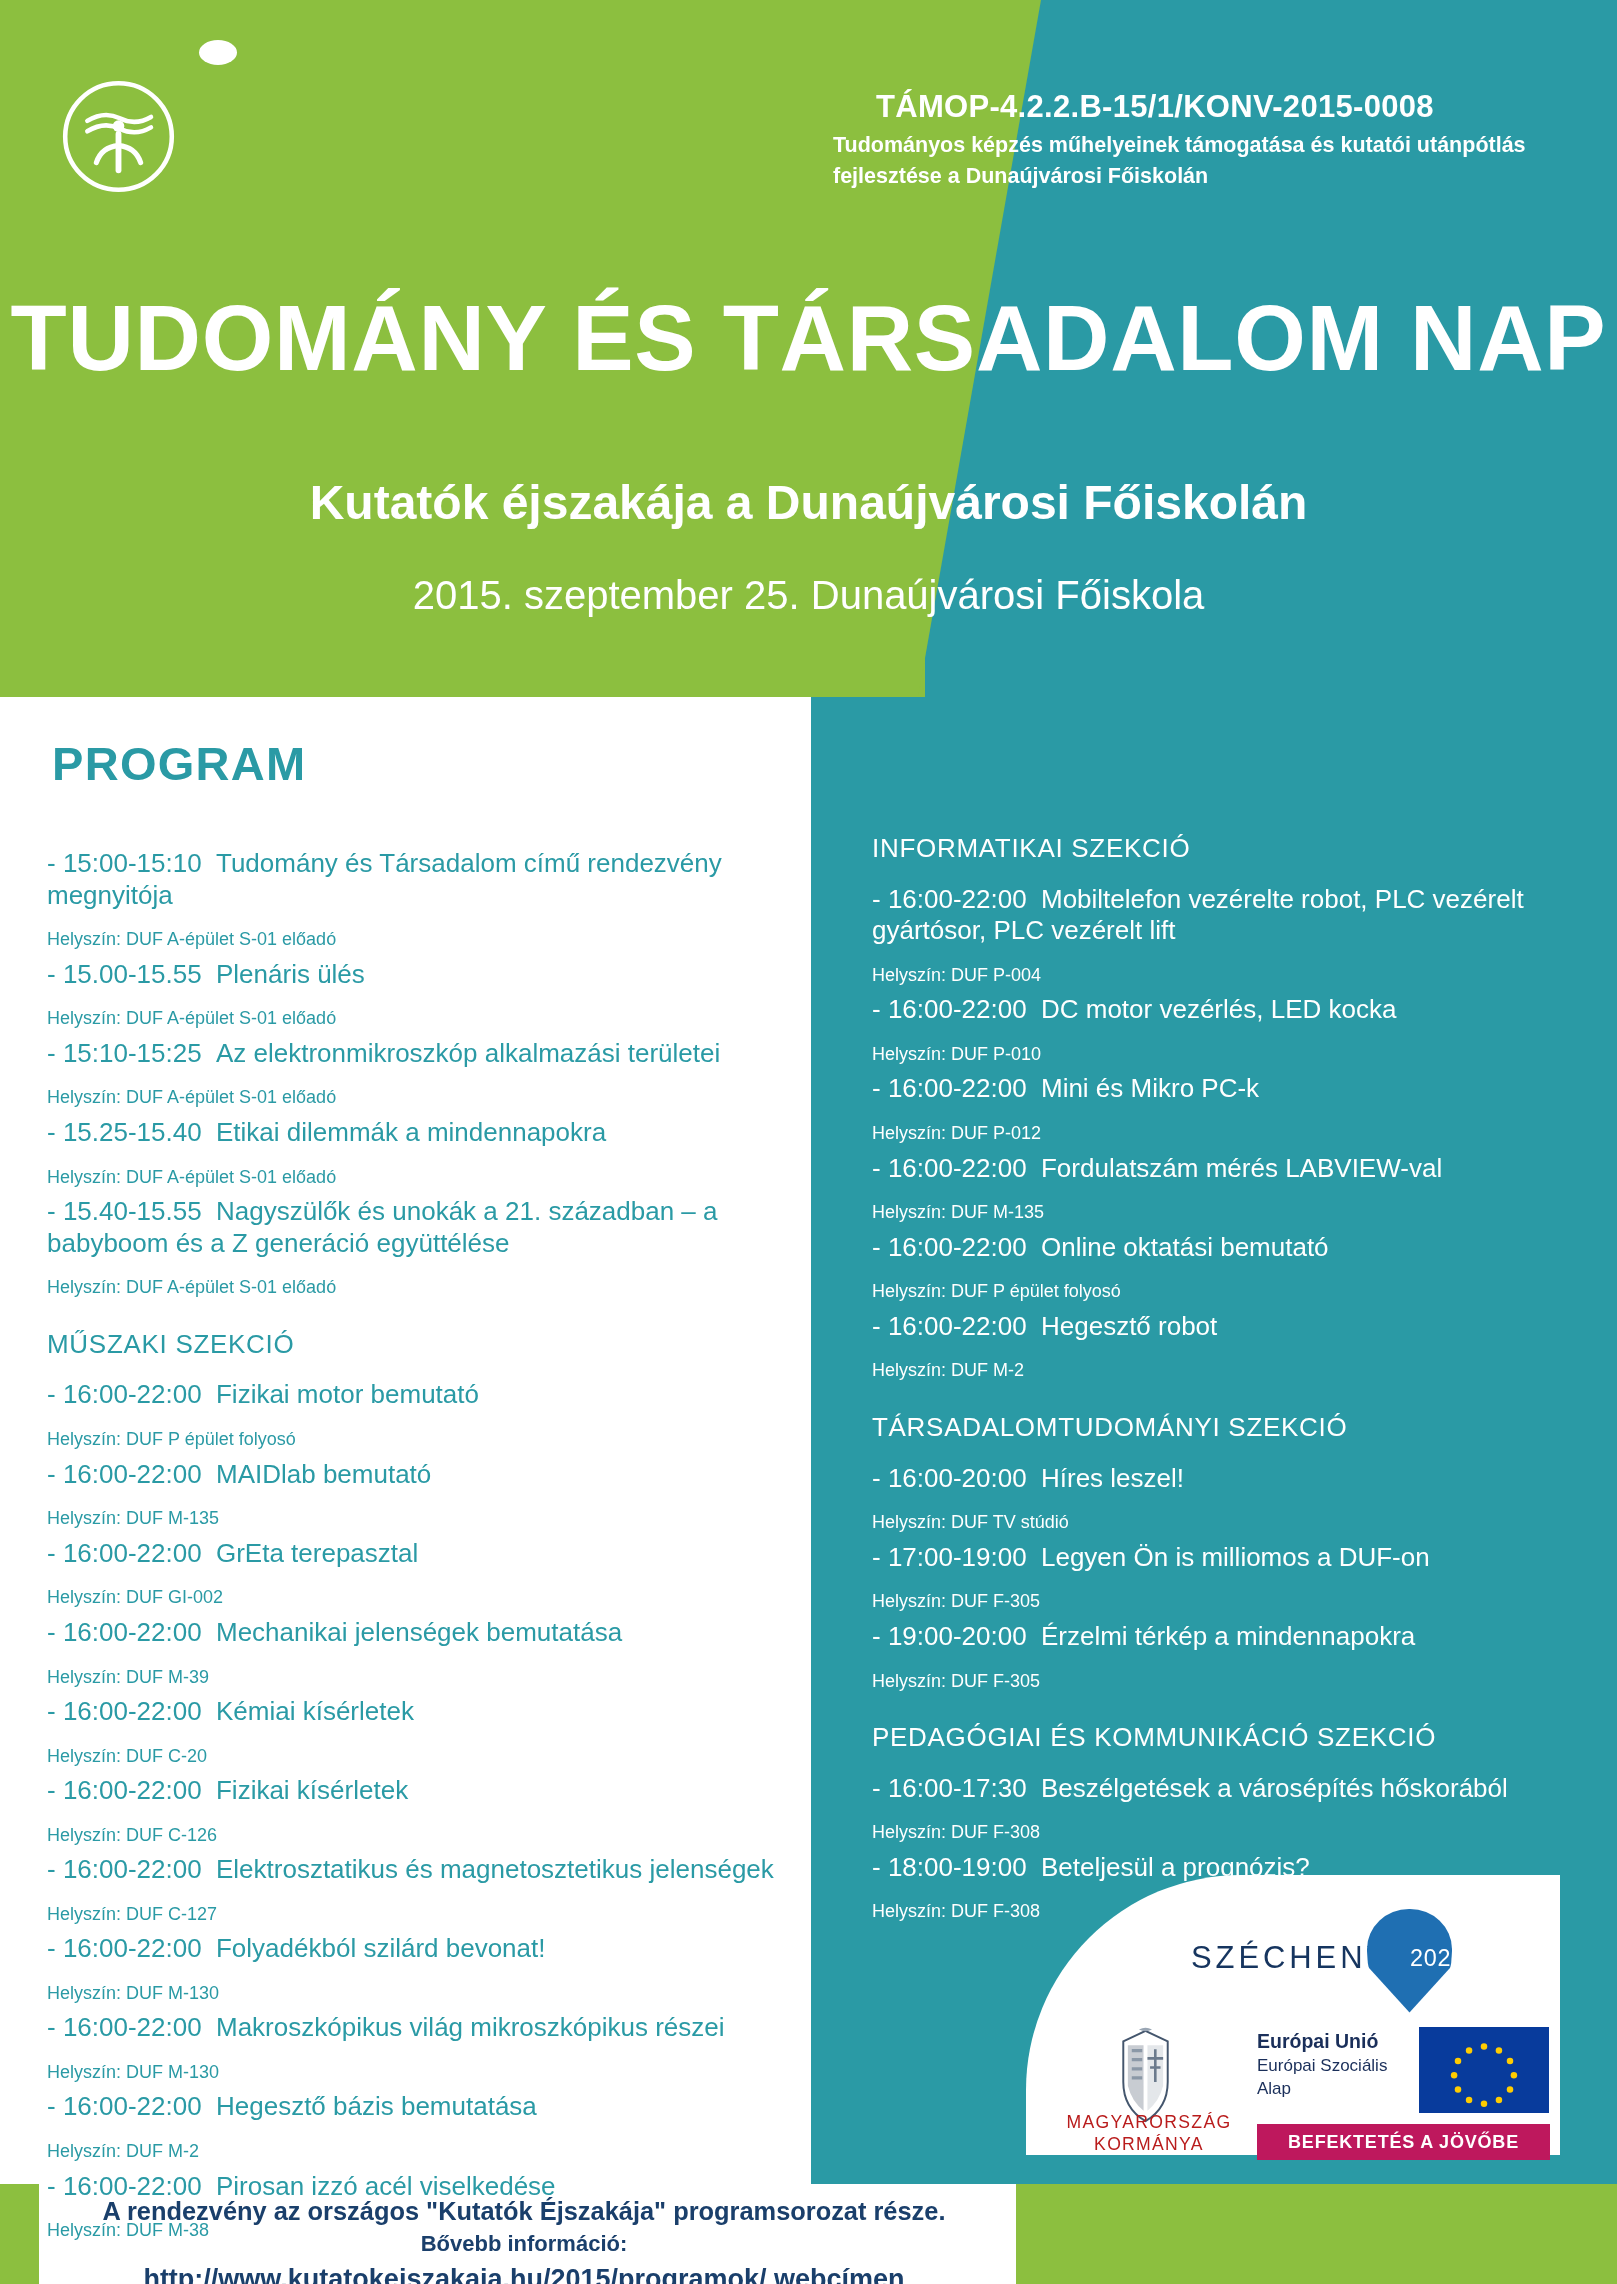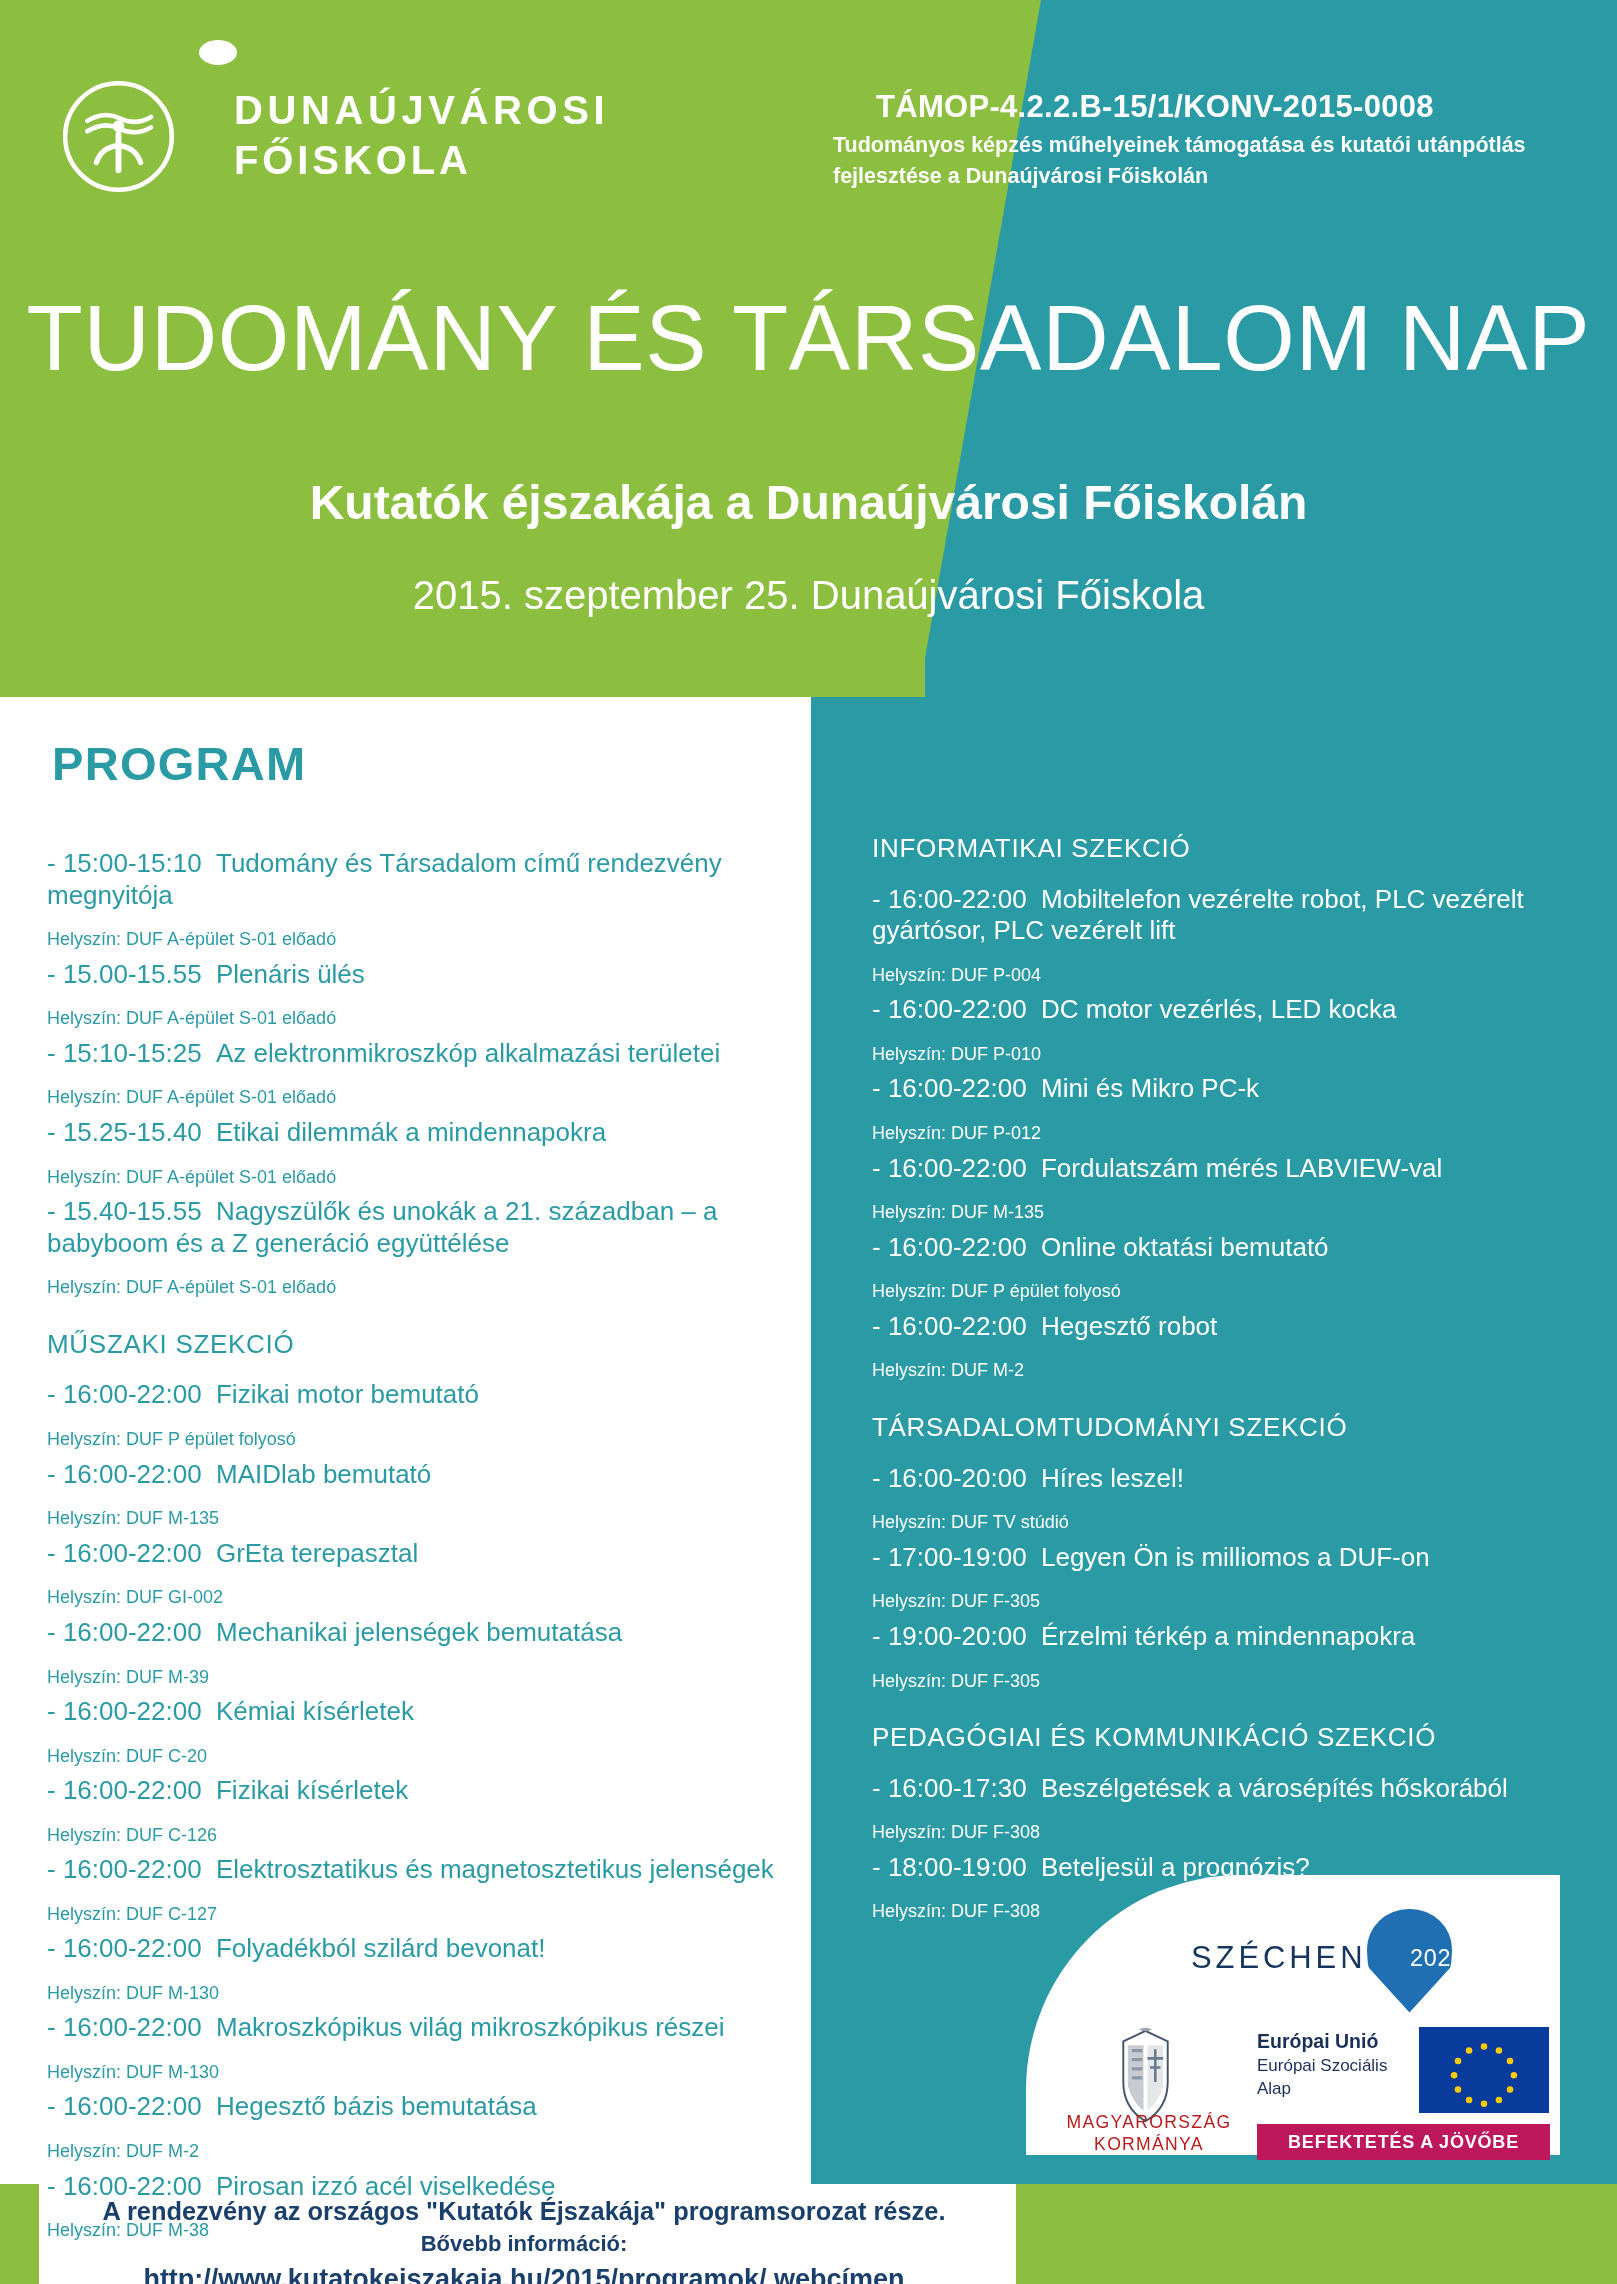--- a/index.html
+++ b/index.html
@@ -115,21 +115,21 @@
     font-weight: bold;
     font-size: 21.5px;
     line-height: 1.42;
   }
   .main-title {
     position: absolute;
     left: 0; top: 286px;
     width: 1617px;
     text-align: center;
     color: #ffffff;
-    font-weight: normal;
+    font-weight: bold;
     font-size: 92px;
     letter-spacing: 0.7px;
     white-space: nowrap;
   }
   .sub-title {
     position: absolute;
     left: 0; top: 475px;
     width: 1617px;
     text-align: center;
     color: #ffffff;
@@ -315,24 +315,20 @@
         <circle cx="90" cy="90" r="82" fill="none" stroke="#ffffff" stroke-width="7"></circle>
         <path d="M42 66 q26 -16 50 -4 q24 12 48 -2" fill="none" stroke="#ffffff" stroke-width="7" stroke-linecap="round"></path>
         <path d="M42 82 q26 -16 50 -4 q24 12 48 -2" fill="none" stroke="#ffffff" stroke-width="7" stroke-linecap="round"></path>
         <path d="M90 86 v56" stroke="#ffffff" stroke-width="9" stroke-linecap="round"></path>
         <path d="M90 104 q-26 2 -34 26" fill="none" stroke="#ffffff" stroke-width="8" stroke-linecap="round"></path>
         <path d="M90 104 q26 2 34 26" fill="none" stroke="#ffffff" stroke-width="8" stroke-linecap="round"></path>
         <circle cx="90" cy="74" r="9" fill="#ffffff"></circle>
       </svg>
     </div>
 
-    <div class="uni-name">
-      <div class="l1">DUNAÚJVÁROSI</div>
-      <div class="l2">FŐISKOLA</div>
-    </div>
 
     <div class="proj-code">TÁMOP-4.2.2.B-15/1/KONV-2015-0008</div>
     <div class="proj-desc">Tudományos képzés műhelyeinek támogatása és kutatói utánpótlás fejlesztése a Dunaújvárosi Főiskolán</div>
 
     <div class="main-title">TUDOMÁNY ÉS TÁRSADALOM NAP</div>
     <div class="sub-title">Kutatók éjszakája a Dunaújvárosi Főiskolán</div>
     <div class="date-line">2015. szeptember 25. Dunaújvárosi Főiskola</div>
   </div>
 
   <div class="program-heading">PROGRAM</div>

